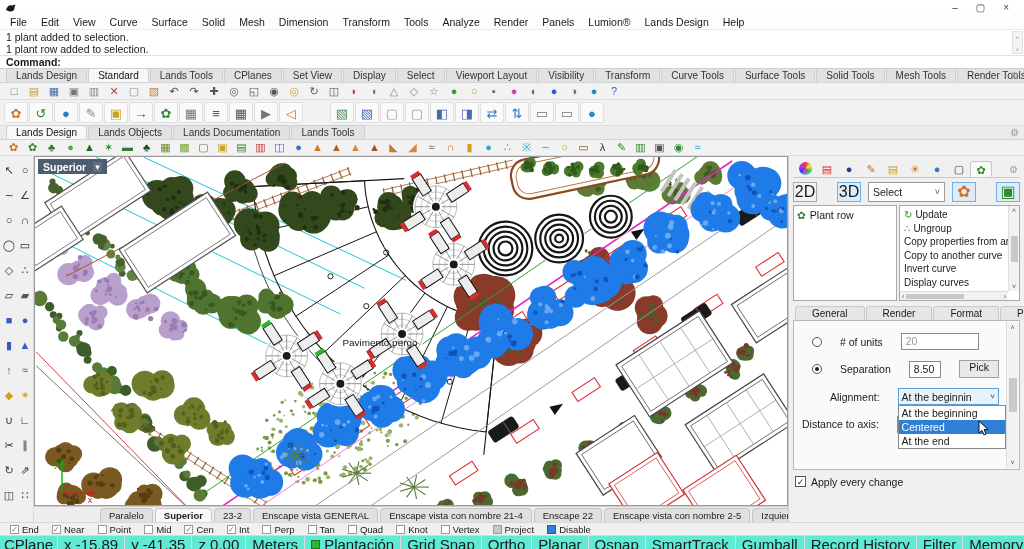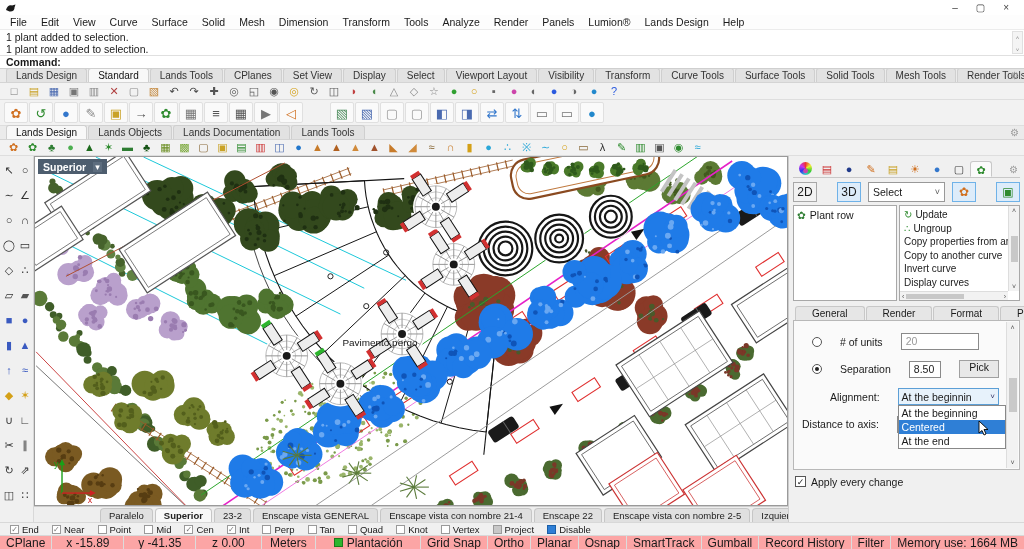--- a/index.html
+++ b/index.html
@@ -53,21 +53,21 @@
   .vptab.add{padding:1px 6px;color:#555}
 
   
   .rightpanel{width:236px;background:#f0f0f0;border-left:1px solid #cccccc;display:flex;flex-direction:column;padding:2px 4px 0 4px}
   .rp-tabs{height:20px;display:flex;align-items:flex-end;border-bottom:1px solid #c8c8c8;position:relative;padding-left:2px}
   .rp-tab{width:22px;height:16px;text-align:center;font-size:11px;line-height:16px;border-radius:3px 3px 0 0;cursor:pointer}
   .rp-tab.active{background:#fafafa;border:1px solid #c8c8c8;border-bottom:1px solid #fafafa}
   .rp-tab.rainbow{background:conic-gradient(#e33,#ee3,#3c3,#3cc,#33e,#c3e,#e33);border-radius:50%;width:13px;height:13px;margin:0 4px 2px 4px;color:transparent}
   .rp-gear{position:absolute;right:2px;bottom:2px;color:#9a9a9a;font-size:10px}
   .rp-toolbar{height:27px;display:flex;align-items:center;padding:3px 0}
-  .btn-sm{height:20px;min-width:24px;border:1px solid #a8a8a8;background:#f2f2f2;font-size:12px;display:flex;align-items:center;justify-content:center;cursor:pointer}
+  .btn-sm{height:20px;min-width:24px;border:1px solid #a8a8a8;background:#f2f2f2;font-size:16px;display:flex;align-items:center;justify-content:center;cursor:pointer}
   .btn-sm.hl{border-color:#6fb2e8;background:#ddecfa}
   .btn-sm+.btn-sm{margin-left:20px}
   .rp-select{width:128px;height:20px;border:1px solid #999;background:#fff;display:flex;align-items:center;justify-content:space-between;padding:0 4px;font-size:10.5px;margin:0 7px;cursor:pointer}
   .rp-select .caret{color:#555;font-size:9px}
   .rp-lists{height:96px;display:flex;gap:2px;margin-bottom:3px}
   .rp-objlist{width:104px;background:#fff;border:1px solid #a8a8a8;padding:3px}
   .obj-item{display:flex;gap:4px;align-items:center;font-size:10.5px}
   .obj-item .icon{color:#2e7d32}
   .rp-ctx{flex:1;background:#fff;border:1px solid #a8a8a8;position:relative;padding:2px 13px 10px 4px;overflow:hidden}
   .ctx-item{font-size:10px;line-height:13.5px;white-space:nowrap;display:flex;gap:3px;cursor:pointer}
@@ -102,21 +102,21 @@
   .rp-apply{height:19px;display:flex;align-items:center;gap:5px;padding:4px 2px 0 2px;font-size:10.5px}
   .cbx{width:11px;height:11px;border:1px solid #555;background:#fff;font-size:9px;line-height:10px;text-align:center;color:#222}
   .rp-fill{flex:1}
 
   
   .osnaprow{height:13px;background:#f0f0f0;border-top:1px solid #d8d8d8;display:flex;align-items:center;gap:13px;padding-left:10px;font-size:9.5px}
   .os-item{display:flex;align-items:center;gap:3px;cursor:pointer;white-space:nowrap}
   .osbox{width:9px;height:9px;border:1px solid #9a9a9a;background:#fff;font-size:8px;line-height:8px;text-align:center;color:#777}
   .osbox.dim{background:#c8c8c8}
   .osbox.filled{background:#2f7fd6;border-color:#1a5fa8}
-  .statusbar{height:14px;background:#fca5a5;border-top:1px solid #d8d8d8;display:flex;align-items:center;font-size:12px;white-space:nowrap;overflow:hidden}
+  .statusbar{height:14px;background:#5eead4;border-top:1px solid #d8d8d8;display:flex;align-items:flex-start;font-size:15px;white-space:nowrap;overflow:hidden}
   .sb-cell{display:flex;align-items:center;justify-content:center;padding:0 6px;border-right:1px solid #dcdcdc;gap:4px}
   .sb-cell.pane{cursor:pointer}
   .sb-cell.on{font-weight:normal}
   .layer-chip{width:9px;height:9px;background:#2db52d;border:1px solid #1a7a1a;display:inline-block}
 </style>
 </head>
 <body>
 
 <div class="titlebar">
   <svg width="11" height="11">

